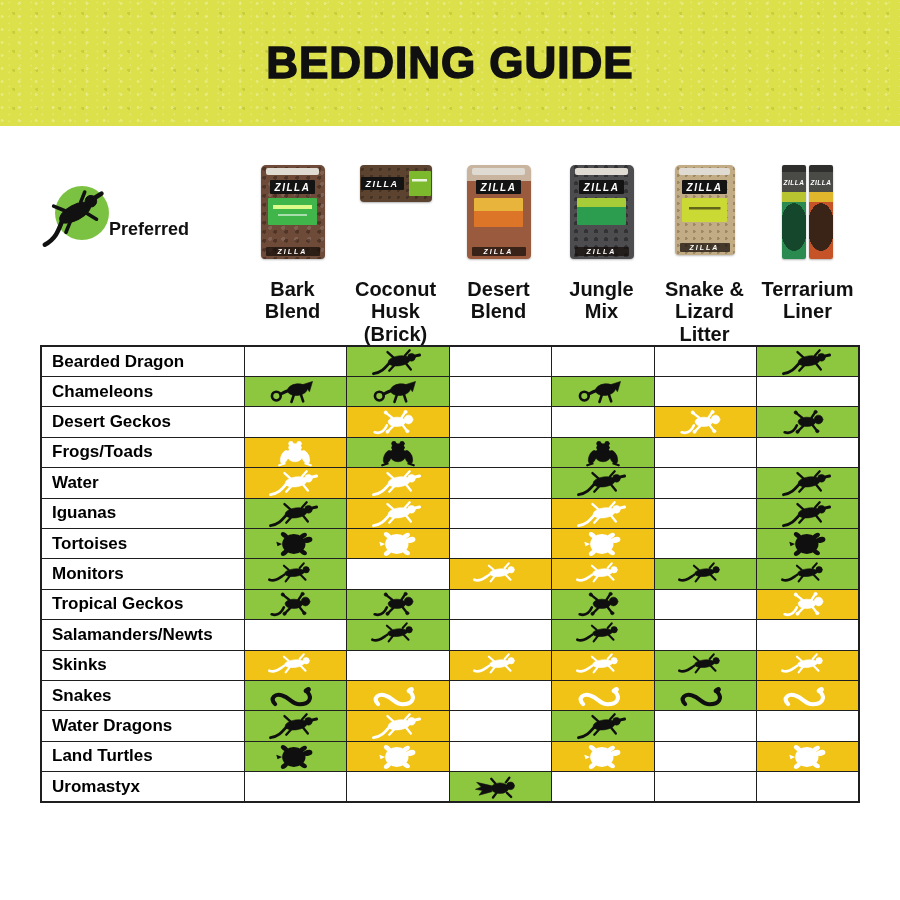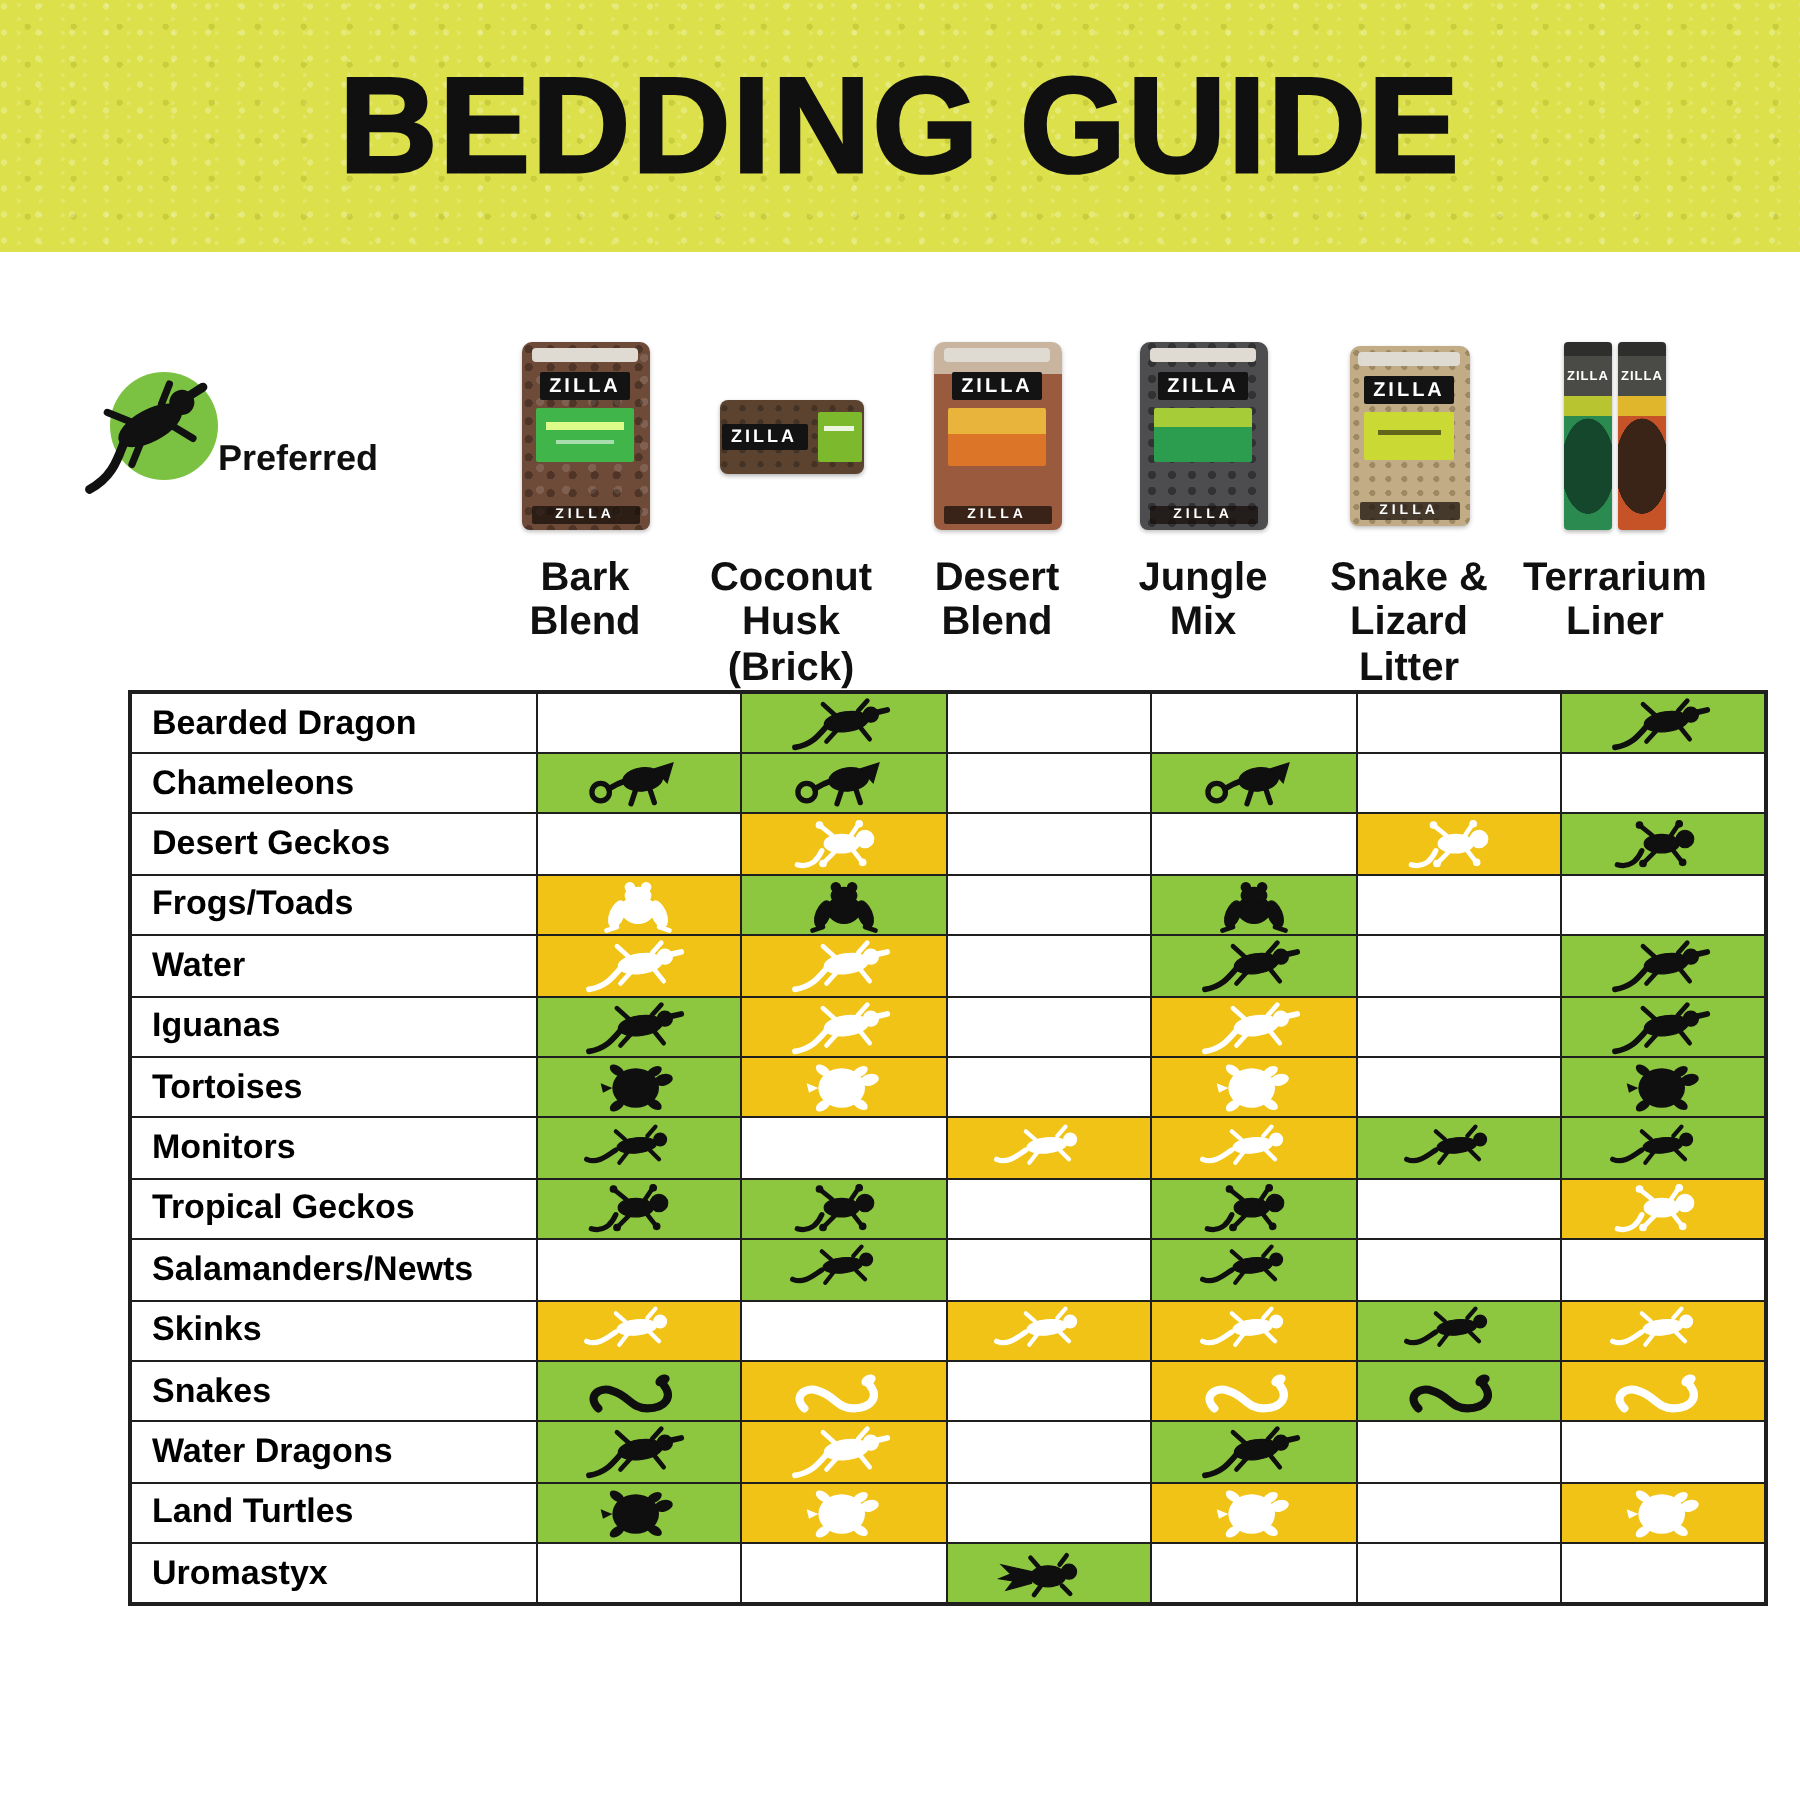--- a/index.html
+++ b/index.html
@@ -12,37 +12,37 @@
 
   
   .banner{position:absolute; top:0; left:0; width:900px; height:126px;
     background-color:var(--banner);
     background-image:
       radial-gradient(circle at 12% 25%, rgba(255,255,255,.25) 0 1.5px, transparent 1.6px),
       radial-gradient(circle at 60% 70%, rgba(120,128,0,.20) 0 1.5px, transparent 1.6px),
       radial-gradient(circle at 85% 35%, rgba(255,255,255,.16) 0 1px, transparent 1.1px);
     background-size:17px 13px, 23px 19px, 11px 7px;
     display:flex; align-items:center; justify-content:center;}
-  .banner h1{font-size:68px; font-weight:bold; letter-spacing:1px; color:#101010;
+  .banner h1{font-size:44px; font-weight:bold; letter-spacing:1px; color:#101010;
     -webkit-text-stroke:1.5px #101010;}
 
   
   .legend-item{position:absolute; left:55px; display:flex; align-items:flex-end; gap:0;}
   .legend-disc{width:54px; height:54px; border-radius:50%; position:relative; flex:0 0 54px;}
   .legend-disc.green{background:var(--legend-green);}
   .legend-disc.gold{background:var(--legend-gold);}
   .legend-lizard{position:absolute; width:86px; height:44px; left:-24px; top:7px;
     transform:rotate(-20deg);}
   .legend-lizard.black{color:#111;}
   .legend-lizard.white{color:#fff;}
   .legend-label{font-size:18px; font-weight:bold; color:#101010;}
 
   
   .product{position:absolute; top:165px; width:103px; text-align:center;}
-  .graphic-area{height:106px; display:flex; align-items:center; justify-content:center; gap:3px;}
+  .graphic-area{height:106px; display:flex; align-items:flex-start; justify-content:center; gap:3px;font-style:italic;}
   .product-label{margin-top:7px; font-size:20px; font-weight:bold; line-height:1.12; color:#101010;}
 
   .bag{position:relative; display:flex; flex-direction:column; align-items:center;
        border-radius:5px 5px 4px 4px; box-shadow:0 1px 2px rgba(0,0,0,.25);}
   .seal{width:84%; height:7px; background:#DFDAD2; border-radius:2px; margin-top:3px;}
   .zlogo{background:#131313; color:#fff; font-weight:bold; font-size:10px; letter-spacing:1.5px;
          padding:1.5px 5px; margin-top:5px; border-radius:1px;}
   .plabel{width:76%; margin-top:4px; border-radius:1px; background-repeat:no-repeat;}
   .bband{position:absolute; bottom:3px; left:5px; right:5px; background:rgba(20,12,8,.72);
          color:#fff; font-size:7px; font-weight:bold; letter-spacing:2px; text-align:center;
@@ -87,21 +87,21 @@
   .tlhead{height:7px; background:#2e2e2c;}
   .tlzone{height:20px; background:#4A4A47; color:#fff; font-size:6.5px; font-weight:bold;
           letter-spacing:.5px; display:flex; align-items:center; justify-content:center;}
   .tlband-green{height:10px; background:#B8C531;}
   .tlband-gold{height:10px; background:#E0B62C;}
   .tlbody-green{flex:1; background:radial-gradient(ellipse 56% 42% at 50% 44%, #14472B 0 99%, transparent 100%), #2B8A50;}
   .tlbody-orange{flex:1; background:radial-gradient(ellipse 56% 42% at 50% 44%, #3A2317 0 99%, transparent 100%), #C65327;}
 
   
   .matrix-wrap{position:absolute; left:40px; top:345px; width:820px;}
-  table{width:100%; border-collapse:collapse; table-layout:fixed; border:2px solid var(--line);margin-left:24px;}
+  table{width:100%; border-collapse:collapse; table-layout:fixed; border:2px solid var(--line);}
   th,td{border:1.5px solid var(--line); height:30.4px; padding:0; overflow:hidden;}
   th{text-align:left; padding-left:10px; font-size:17px; font-weight:bold; color:#000;
      background:#fff; white-space:nowrap;}
   td.preferred{background:var(--green); color:#0f0f0f;}
   td.acceptable{background:var(--gold); color:#ffffff;}
   .cell-icon{width:88px; height:28px; display:block; margin:1px auto 0;}
   .defs{position:absolute; width:0; height:0; overflow:hidden;}
 </style>
 </head>
 <body>

